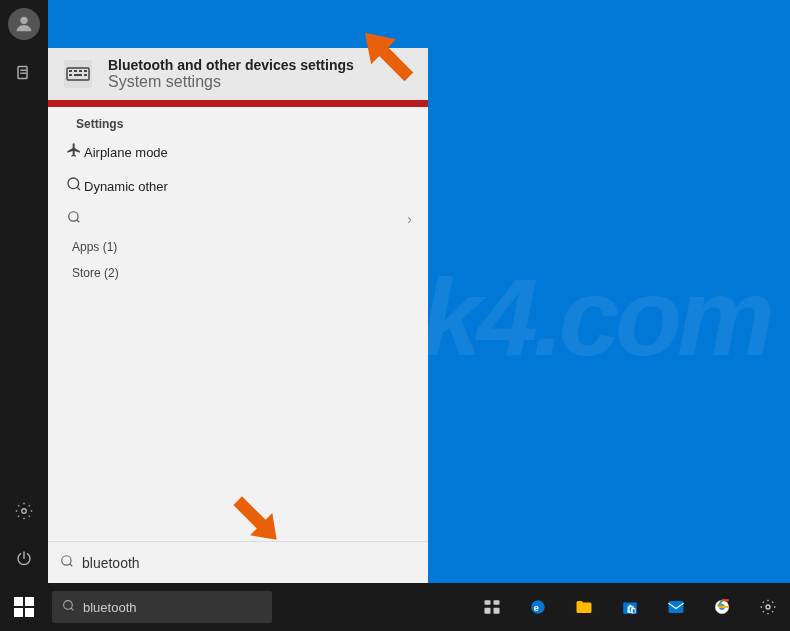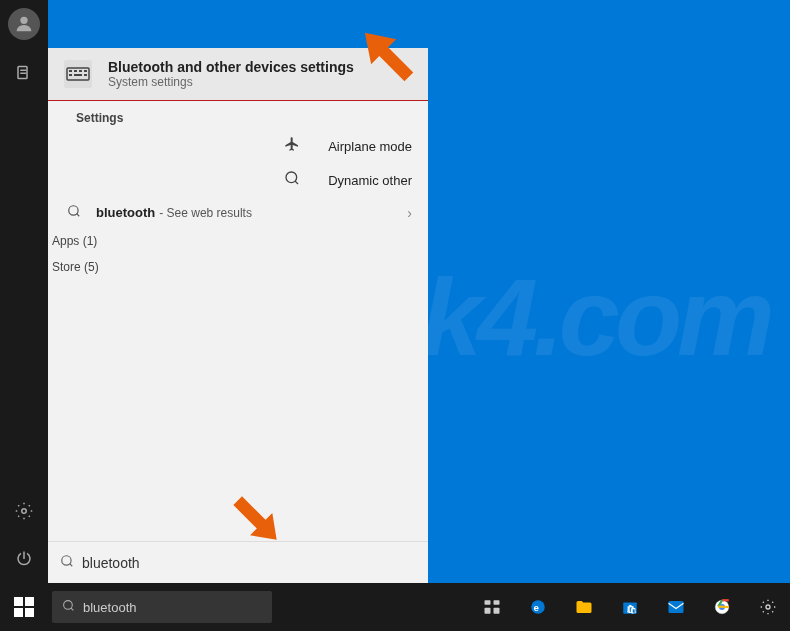--- a/index.html
+++ b/index.html
@@ -145,21 +145,21 @@
       display: flex;
       flex-direction: column;
     }
 
     .start-panel-top {
       background: #e8e8e8;
       padding: 8px 12px 8px 12px;
       display: flex;
       align-items: center;
       gap: 12px;
-      border-bottom: 1px solid #b91c1c;
+      border-bottom: 7px solid #b91c1c;
     }
 
     .start-panel-top-icon {
       width: 36px;
       height: 36px;
       display: flex;
       align-items: center;
       justify-content: center;
       font-size: 22px;
       color: #333;
@@ -170,38 +170,37 @@
       flex-direction: column;
     }
 
     .start-panel-top-title {
       font-size: 14px;
       font-weight: 600;
       color: #222;
     }
 
     .start-panel-top-sub {
-      font-size: 12px;
+      font-size: 16px;
       color: #666;
     }
 
     .start-panel-section-label {
       font-size: 12px;
       font-weight: 600;
       color: #444;
       padding: 10px 16px 4px 28px;
     }
 
     .start-panel-item {
       display: flex;
       align-items: center;
       padding: 7px 16px;
       cursor: pointer;
-      gap: 26px;
-      justify-content: flex-end;
+      gap: 0;
     }
 
     .start-panel-item-icon {
       font-size: 16px;
       color: #444;
       width: 20px;
       text-align: center;
     }
 
     .start-panel-item-text {
@@ -239,21 +238,21 @@
 
     .suggestion-arrow {
       margin-left: auto;
       color: #888;
       font-size: 14px;
     }
 
     .start-panel-category {
       font-size: 12px;
       color: #444;
-      padding: 6px 4px;
+      padding: 6px 24px;
     }
 
     
     .start-search-bar {
       position: absolute;
       left: 48px;
       bottom: 48px;
       width: 380px;
       height: 42px;
       background: #f2f2f2;
@@ -387,29 +386,26 @@
   </div>
 
 
   <div class="start-panel-suggestion">
     <div class="suggestion-icon">
       <svg width="14" height="14" viewBox="0 0 24 24" fill="none" stroke="#555" stroke-width="2">
           <circle cx="11" cy="11" r="8"></circle>
           <line x1="21" y1="21" x2="16.65" y2="16.65"></line>
         </svg>
     </div>
-    <span class="suggestion-text">
-      <span>bluetooth</span><span class="suggestion-see-web">- See web results</span>
-    </span>
     <span class="suggestion-arrow">›</span>
   </div>
 
   <div class="start-panel-category">Apps (1)</div>
 
-  <div class="start-panel-category">Store (5)</div>
+  <div class="start-panel-category">Store (2)</div>
 
 </div>
 
 <div class="start-search-bar" style="bottom: 48px;">
   <span class="start-search-bar-icon">
     <svg width="14" height="14" viewBox="0 0 24 24" fill="none" stroke="#666" stroke-width="2">
         <circle cx="11" cy="11" r="8"></circle>
         <line x1="21" y1="21" x2="16.65" y2="16.65"></line>
       </svg>
   </span>

